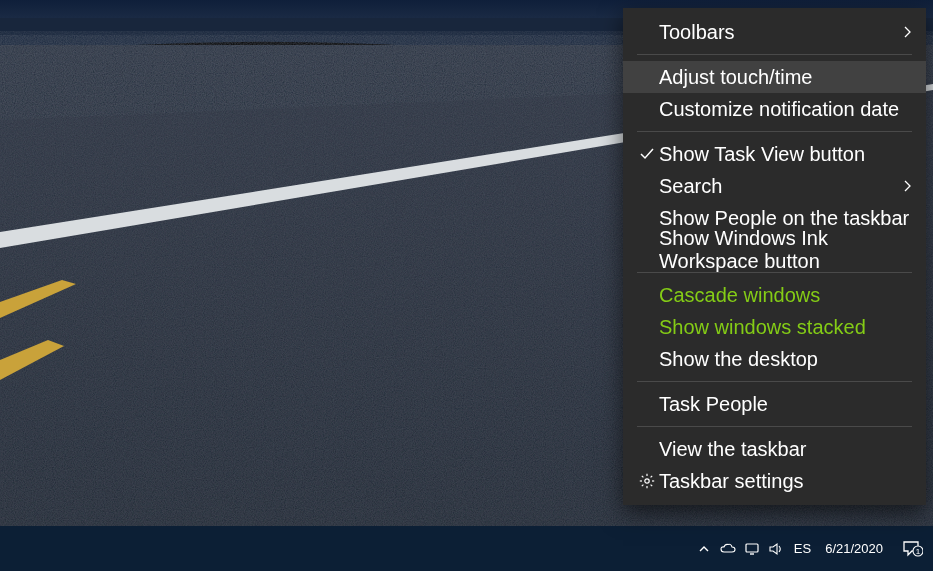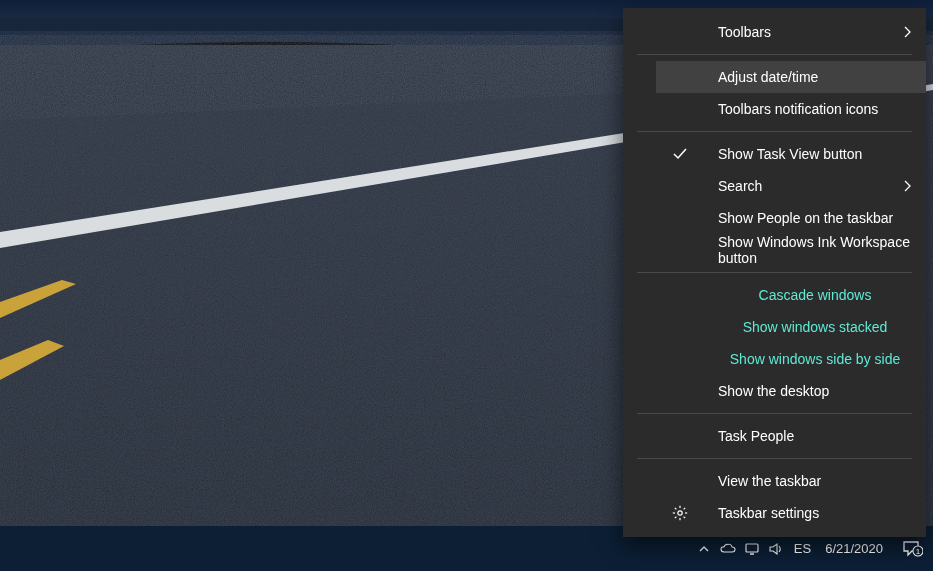--- a/index.html
+++ b/index.html
@@ -5,23 +5,23 @@
 html,body{margin:0;padding:0;width:933px;height:571px;overflow:hidden;font-family:"Segoe UI",Arial,sans-serif;font-size:14px;background:#000;}
 .desktop{position:absolute;inset:0;}
 .wallpaper{position:absolute;left:0;top:0;width:933px;height:526px;}
 .taskbar{position:absolute;left:0;bottom:0;width:933px;height:45px;background:#0c1f35;}
 .tray{position:absolute;right:0;top:0;height:45px;display:flex;align-items:center;color:#fff;}
 .tray-icon{width:24px;height:45px;display:flex;align-items:center;justify-content:center;cursor:default;}
 .tray-lang{padding:0 6px;font-size:13px;}
 .tray-date{padding:0 8px;font-size:13px;}
 .tray-notif{width:42px;height:45px;display:flex;align-items:center;justify-content:center;}
 .context-menu{position:absolute;top:8px;left:623px;width:303px;background:#2b2b2b;color:#fff;box-shadow:0 8px 22px rgba(0,0,0,.6);padding:8px 0;}
-.menu-item{position:relative;height:32px;display:flex;align-items:center;padding-left:62px;padding-right:14px;cursor:default;font-size:14px;margin-left:33px;}
+.menu-item{position:relative;height:32px;display:flex;align-items:center;padding-left:36px;padding-right:14px;cursor:default;font-size:20px;}
 .menu-item.hovered{background:#414141;}
-.menu-item.disabled{color:#5eead4;justify-content:center;}
+.menu-item.disabled{color:#84cc16;}
 .menu-sep{height:1px;margin:6px 14px;background:#4a4a4a;}
 .chevron{position:absolute;right:14px;top:50%;transform:translateY(-50%);}
 .check-slot{position:absolute;left:14px;top:50%;transform:translateY(-50%);width:20px;display:flex;justify-content:center;}
 .gear-slot{position:absolute;left:14px;top:50%;transform:translateY(-50%);width:20px;display:flex;justify-content:center;}
 svg{display:block;}
 </style>
 </head>
 <body>
 
 <div class="desktop">
@@ -105,25 +105,25 @@
       <span class="chevron">
         <svg width="9" height="12" viewBox="0 0 9 12">
             <path d="M2 1 L7 6 L2 11" stroke="#fff" stroke-width="1.3" fill="none"></path>
           </svg>
       </span>
     </div>
 
     <div class="menu-sep"></div>
 
     <div class="menu-item hovered">
-      <span>Adjust date/time</span>
+      <span>Adjust touch/time</span>
     </div>
 
     <div class="menu-item">
-      <span>Toolbars notification icons</span>
+      <span>Customize notification date</span>
     </div>
 
     <div class="menu-sep"></div>
 
     <div class="menu-item">
       <span class="check-slot">
         <svg width="14" height="12" viewBox="0 0 14 12">
             <path d="M1 6 L5 10 L13 1" stroke="#fff" stroke-width="1.5" fill="none"></path>
           </svg>
       </span>
@@ -148,23 +148,20 @@
     </div>
 
 
     <div class="menu-sep"></div>
 
     <div class="menu-item disabled">
       <span>Cascade windows</span>
     </div>
     <div class="menu-item disabled">
       <span>Show windows stacked</span>
-    </div>
-    <div class="menu-item disabled">
-      <span>Show windows side by side</span>
     </div>
     <div class="menu-item">
       <span>Show the desktop</span>
     </div>
 
     <div class="menu-sep"></div>
 
     <div class="menu-item">
       <span>Task People</span>
     </div>

